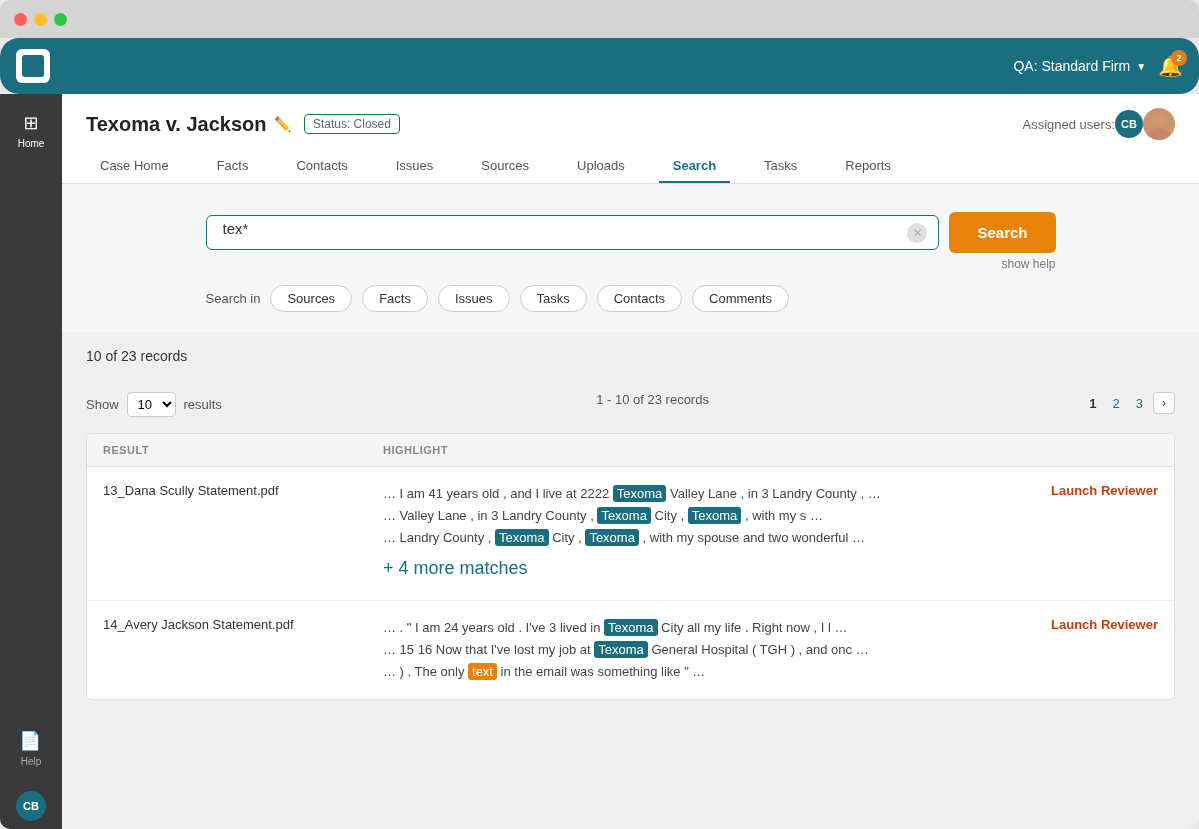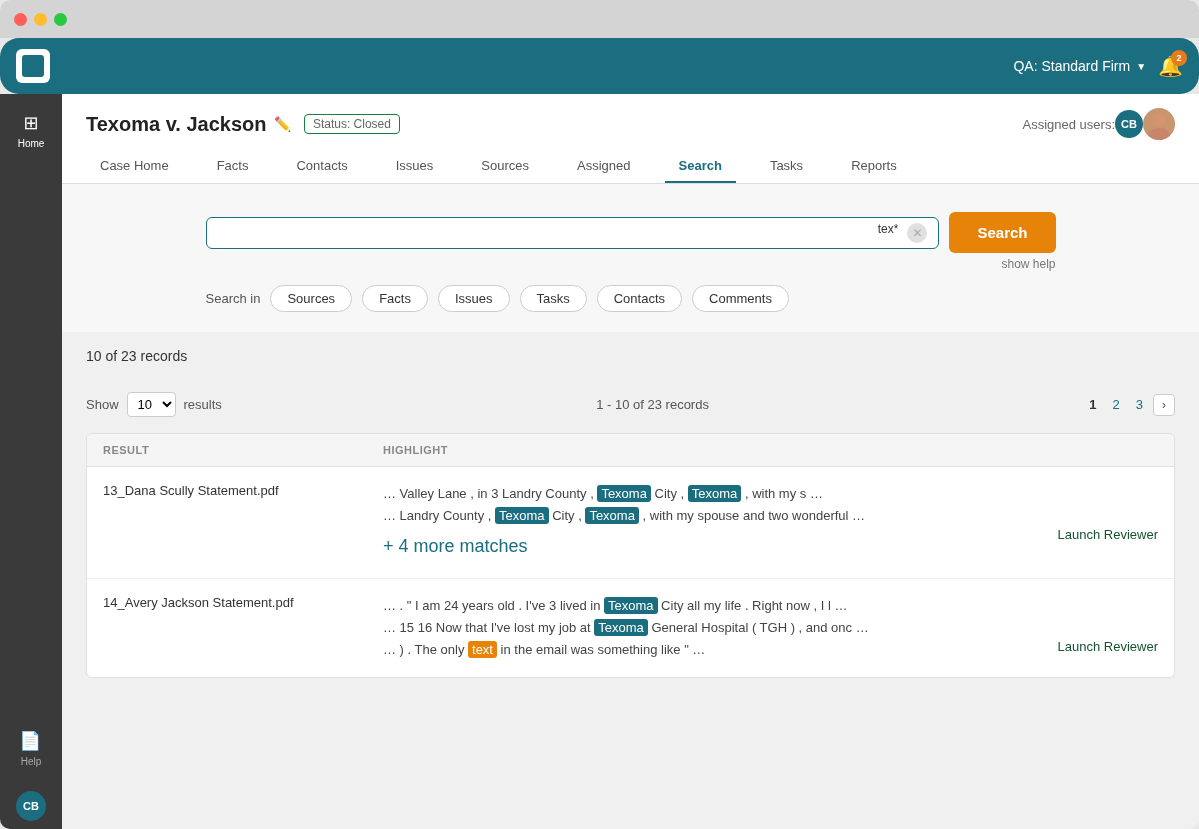--- a/index.html
+++ b/index.html
@@ -50,56 +50,56 @@
 
     
     .nav-tabs { display: flex; gap: 20px; }
     .nav-tab { padding: 8px 14px; font-size: 13px; color: #555; cursor: pointer; border-bottom: 2px solid transparent; text-decoration: none; }
     .nav-tab.active { color: #1a6e7f; border-bottom: 2px solid #1a6e7f; font-weight: 600; }
 
     
     .search-area { padding: 28px 24px 20px; background: #f7f7f7; }
     .search-row { display: flex; gap: 10px; align-items: center; max-width: 850px; margin: 0 auto; }
     .search-input-wrap { flex: 1; position: relative; }
-    .search-input { width: 100%; padding: 4px 40px 12px 16px; font-size: 12px; border: 1.5px solid #1a6e7f; border-radius: 6px; outline: none; color: #333; text-align: right; }
+    .search-input { width: 100%; padding: 4px 40px 12px 16px; font-size: 15px; border: 1.5px solid #1a6e7f; border-radius: 6px; outline: none; color: #333; }
     .search-clear { position: absolute; right: 12px; top: 50%; transform: translateY(-50%); color: #aaa; font-size: 16px; cursor: pointer; background: #e0e0e0; border-radius: 50%; width: 20px; height: 20px; display: flex; align-items: center; justify-content: center; font-size: 12px; }
     .search-btn { background: #e8830a; color: white; border: none; border-radius: 6px; padding: 12px 28px; font-size: 15px; font-weight: 600; cursor: pointer; white-space: nowrap; }
     .show-help { text-align: right; max-width: 850px; margin: 4px auto 0; color: #777; font-size: 12px; cursor: pointer; }
 
     
     .filter-row { display: flex; align-items: center; gap: 10px; max-width: 850px; margin: 14px auto 0; }
     .filter-label { font-size: 13px; color: #555; }
     .filter-pill { border: 1.5px solid #ccc; border-radius: 20px; padding: 5px 16px; font-size: 13px; color: #333; cursor: pointer; background: white; }
 
     
     .results-area { flex: 1; overflow-y: auto; padding: 16px 24px; }
     .records-count { font-size: 14px; color: #333; margin-bottom: 14px; font-weight: 500; }
 
     
-    .pagination-bar { display: flex; align-items: center; justify-content: space-between; margin-bottom: 16px; margin-top: 28px; }
+    .pagination-bar { display: flex; align-items: flex-start; justify-content: space-between; margin-bottom: 16px; margin-top: 28px; }
     .show-select-wrap { display: flex; align-items: center; gap: 8px; font-size: 13px; color: #555; }
     .show-select { border: 1px solid #ccc; border-radius: 4px; padding: 3px 6px; font-size: 13px; background: white; }
     .pagination-center { font-size: 13px; color: #555; }
     .pagination-right { display: flex; align-items: center; gap: 4px; }
     .page-num { font-size: 13px; color: #1a6e7f; cursor: pointer; padding: 3px 6px; }
     .page-num.active { font-weight: bold; color: #333; }
     .page-arrow { border: 1px solid #ccc; border-radius: 4px; padding: 3px 8px; font-size: 12px; cursor: pointer; background: white; color: #555; }
 
     
     .results-table { width: 100%; background: white; border-radius: 6px; overflow: hidden; border: 1px solid #e0e0e0; }
     .table-header { display: grid; grid-template-columns: 280px 1fr 160px; background: #f5f5f5; border-bottom: 1px solid #e0e0e0; padding: 10px 16px; }
     .table-header-cell { font-size: 11px; font-weight: 600; color: #888; text-transform: uppercase; letter-spacing: 0.5px; }
     .table-row { display: grid; grid-template-columns: 280px 1fr 160px; border-bottom: 1px solid #efefef; padding: 16px; align-items: start; }
     .table-row:last-child { border-bottom: none; }
     .result-name { font-size: 13px; color: #333; }
     .highlight-text { font-size: 13px; color: #444; line-height: 1.7; }
     .highlight-mark { background: #1a6e7f; color: white; padding: 1px 4px; border-radius: 3px; font-size: 13px; }
     .highlight-mark-orange { background: #e8830a; color: white; padding: 1px 4px; border-radius: 3px; font-size: 13px; }
     .more-matches { color: #1a6e7f; font-size: 18px; cursor: pointer; margin-top: 4px; display: block; }
-    .launch-btn { color: #14532d; font-size: 13px; cursor: pointer; font-weight: 400; text-align: right; margin-top: 44px; }
+    .launch-btn { color: #c2410c; font-size: 13px; cursor: pointer; font-weight: 700; text-align: right; }
   </style>
 </head>
 <body>
 
 <div class="window-chrome">
   <div class="window-dots">
     <div class="dot dot-red"></div>
     <div class="dot dot-yellow"></div>
     <div class="dot dot-green"></div>
   </div>
@@ -165,21 +165,21 @@
           </div>
         </div>
       </div>
 
       <nav class="nav-tabs">
         <a class="nav-tab">Case Home</a>
         <a class="nav-tab">Facts</a>
         <a class="nav-tab">Contacts</a>
         <a class="nav-tab">Issues</a>
         <a class="nav-tab">Sources</a>
-        <a class="nav-tab">Assigned</a>
+        <a class="nav-tab">Uploads</a>
         <a class="nav-tab active">Search</a>
         <a class="nav-tab">Tasks</a>
         <a class="nav-tab">Reports</a>
       </nav>
     </div>
 
     <div class="search-area">
       <div class="search-row">
         <div class="search-input-wrap">
           <input class="search-input" type="text" value="tex*" style="">
@@ -225,20 +225,21 @@
       <div class="results-table">
         <div class="table-header">
           <div class="table-header-cell">RESULT</div>
           <div class="table-header-cell">HIGHLIGHT</div>
           <div class="table-header-cell"></div>
         </div>
 
         <div class="table-row">
           <div class="result-name">13_Dana Scully Statement.pdf</div>
           <div class="highlight-text">
+            <div>… I am 41 years old , and I live at 2222 <span class="highlight-mark">Texoma</span> Valley Lane , in 3 Landry County , …</div>
             <div>… Valley Lane , in 3 Landry County , <span class="highlight-mark">Texoma</span> City , <span class="highlight-mark">Texoma</span> , with my s …</div>
             <div>… Landry County , <span class="highlight-mark">Texoma</span> City , <span class="highlight-mark">Texoma</span> , with my spouse and two wonderful …</div>
             <span class="more-matches">+ 4 more matches</span>
           </div>
           <div class="launch-btn">Launch Reviewer</div>
         </div>
 
         <div class="table-row">
           <div class="result-name">14_Avery Jackson Statement.pdf</div>
           <div class="highlight-text">

